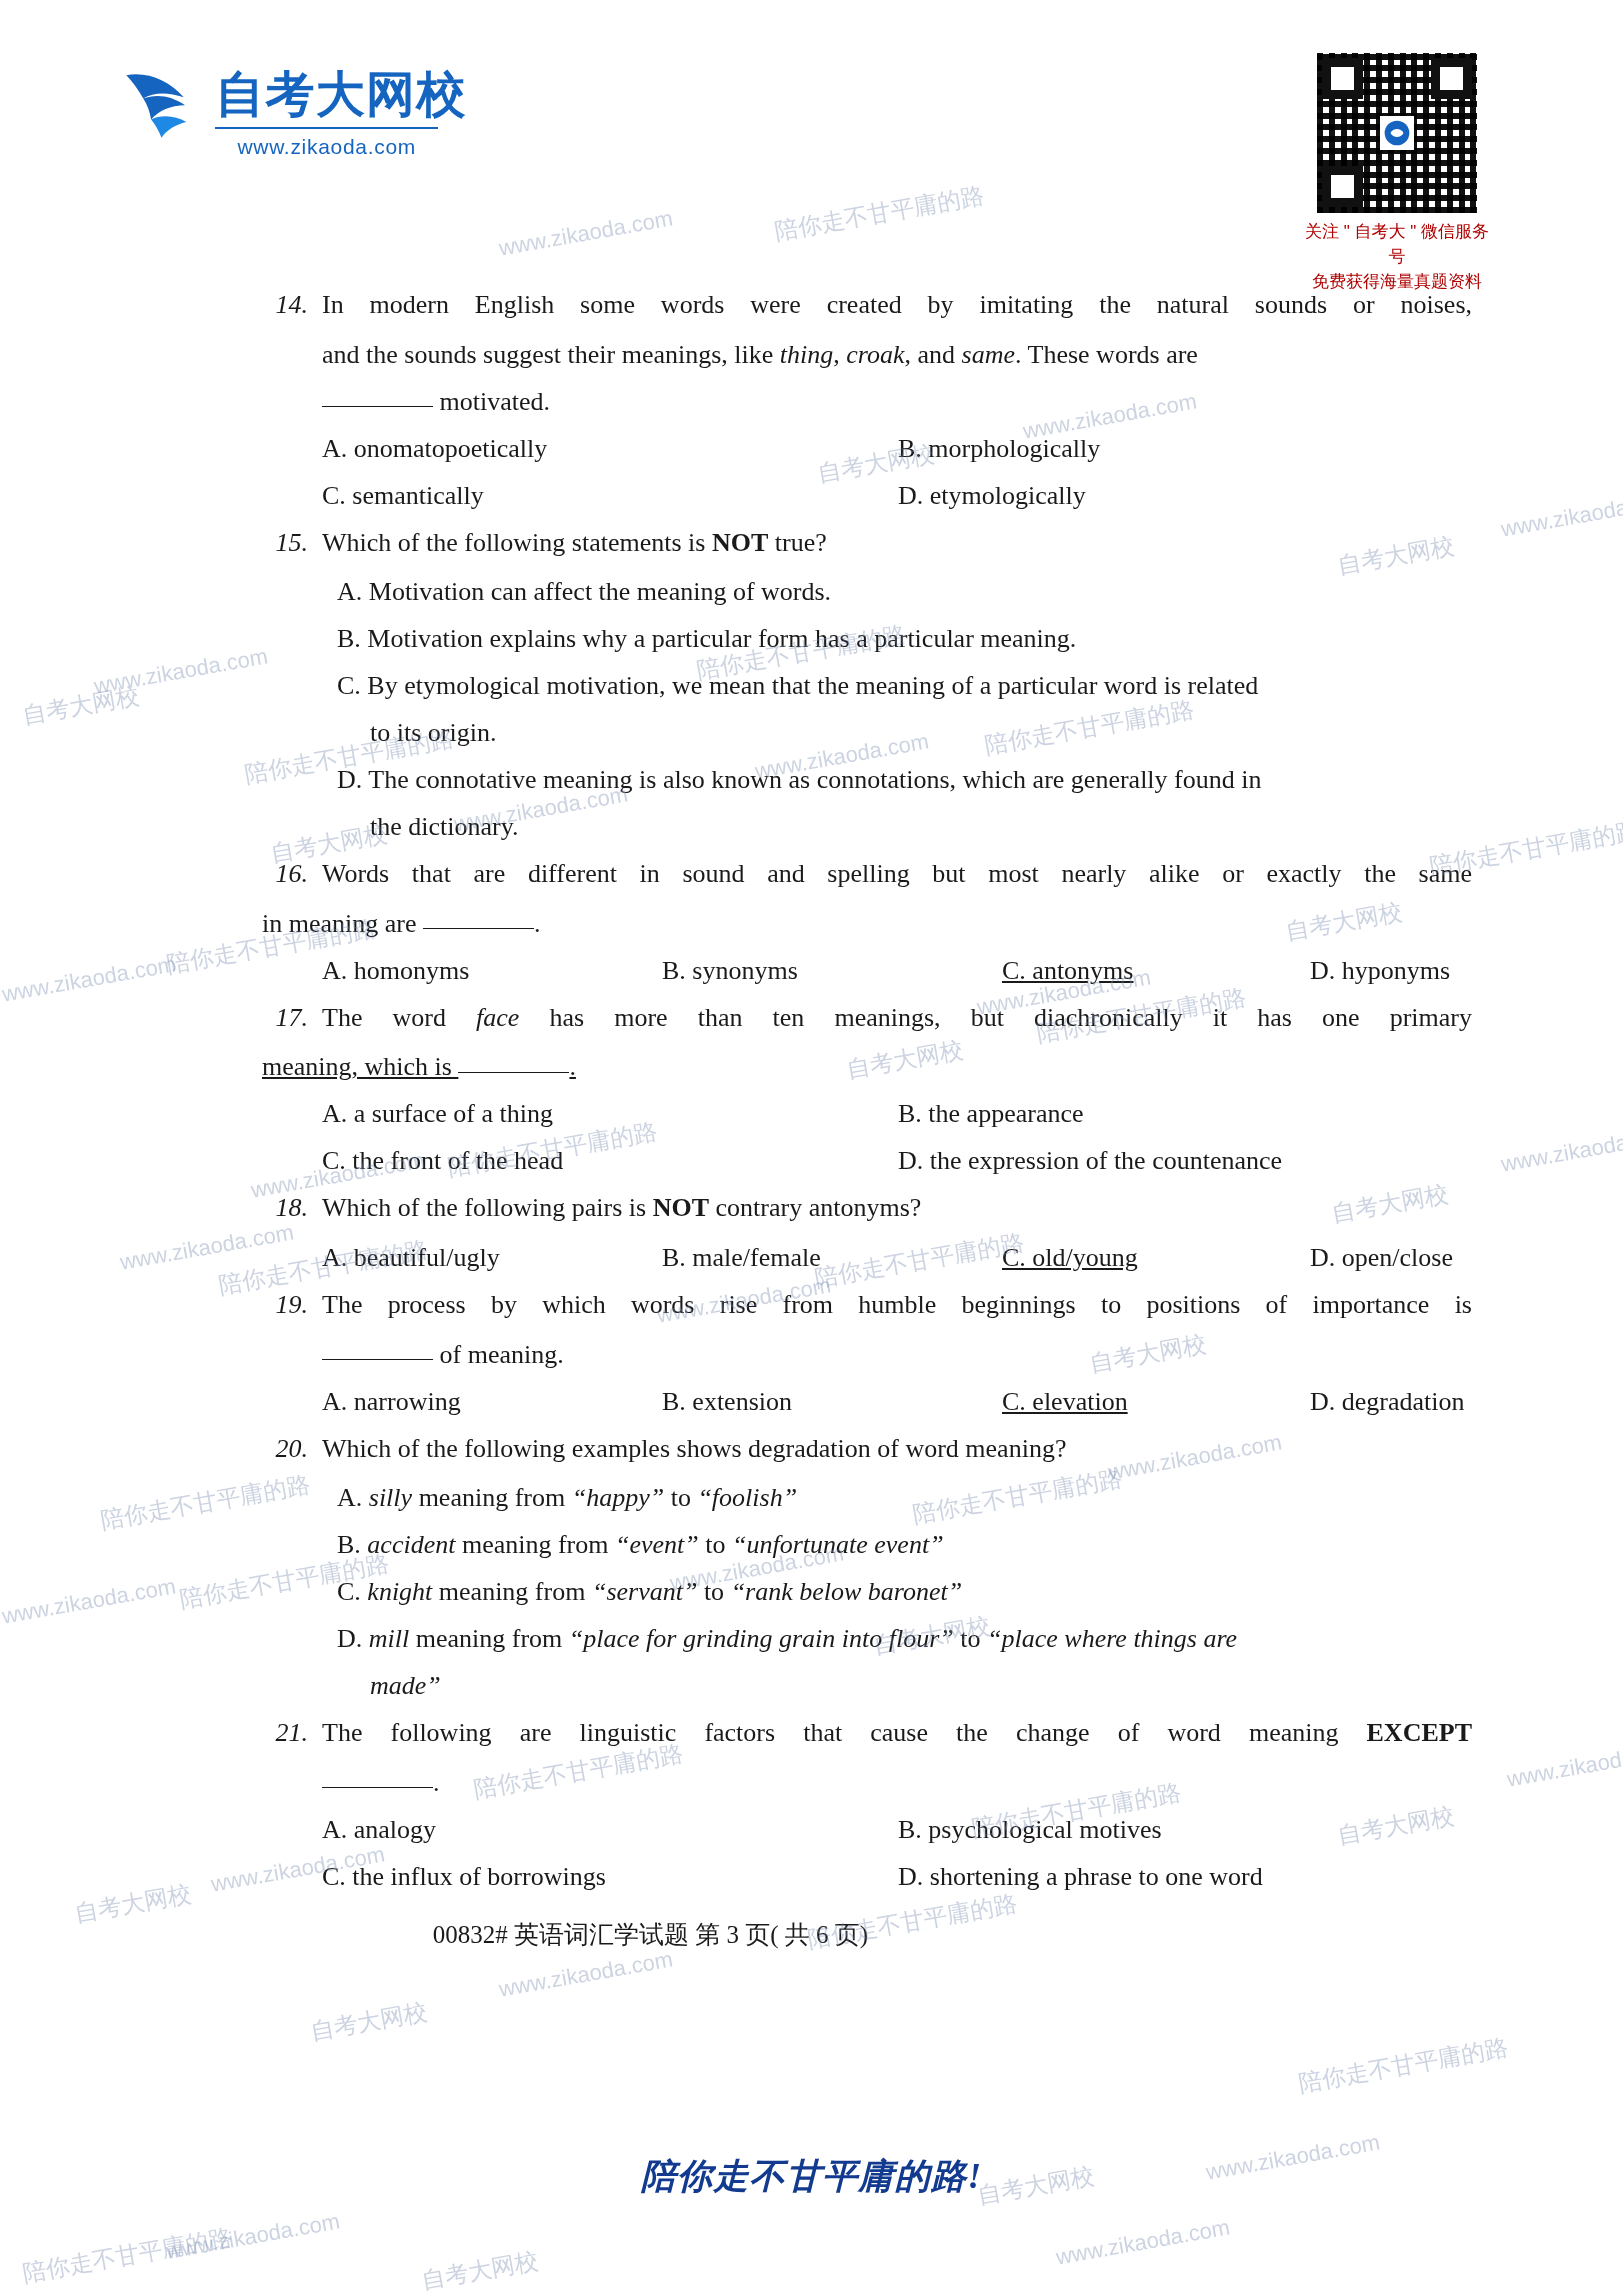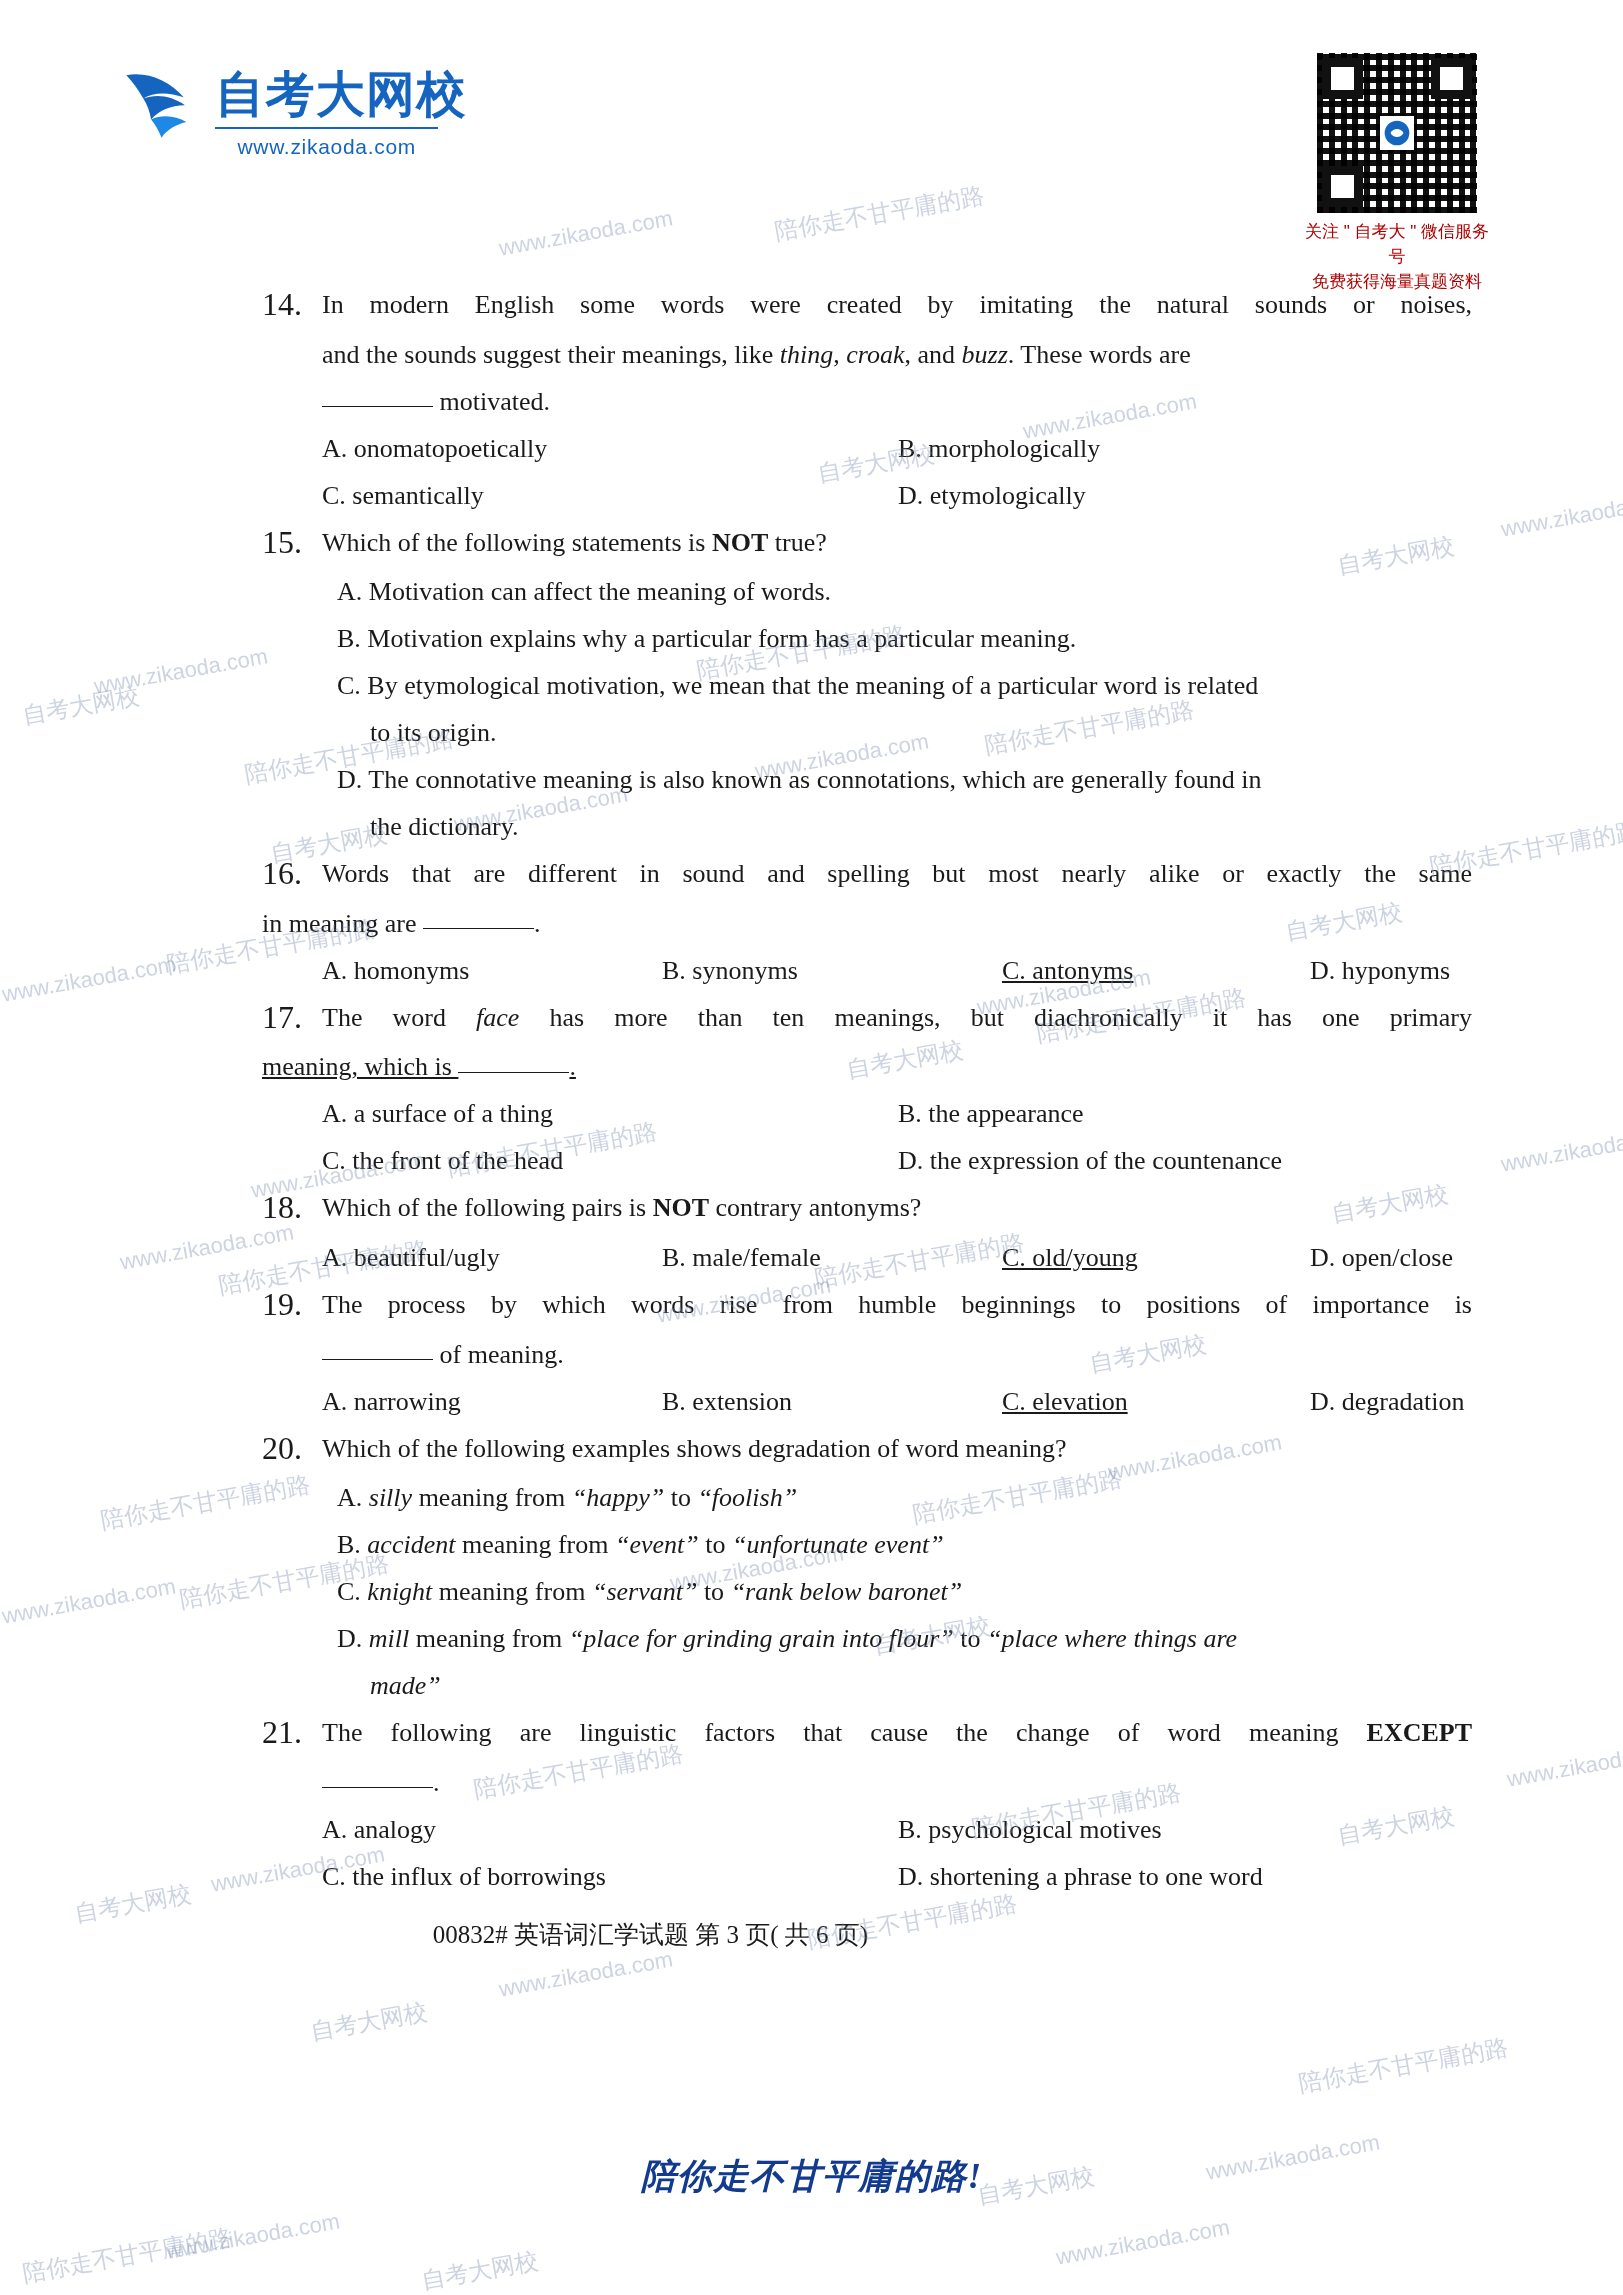--- a/index.html
+++ b/index.html
@@ -124,23 +124,24 @@
     align-items: flex-start;
     margin-bottom: 2.6px;
     padding: 0 151px 0 262px;
     position: relative;
   }
   .q-num {
     position: absolute;
     left: 262px;
     top: 0;
     width: 46px;
-    text-align: left;
-    font-size: 32px;
+    text-align: right;
+    font-size: 26px;
     line-height: 47px;
+    font-style: italic;
   }
   .q-body {
     margin-left: 60px;
     font-size: 26px;
     line-height: 47px;
     text-align: justify;
     text-justify: inter-word;
     flex: 1;
   }
   .q-body.justify-all { text-align-last: justify; }
@@ -258,21 +259,21 @@
 </div>
 
 <div class="content">
 
   <div>
     <div class="q">
       <span class="q-num">14.</span>
       <span class="q-body justify-all">In modern English some words were created by imitating the natural sounds or noises,</span>
     </div>
     <div class="stem-cont">
-      <span>and the sounds suggest their meanings, like </span><em>thing</em><span>, </span><em>croak</em><span>, and </span><em>buzz</em><span>. These words are</span>
+      <span>and the sounds suggest their meanings, like </span><em>thing</em><span>, </span><em>croak</em><span>, and </span><em>same</em><span>. These words are</span>
     </div>
     <div class="stem-cont">
       <span class="blank"></span><span> motivated.</span>
     </div>
     <div class="opts-row">
       <span class="opt-2col-a">A. onomatopoetically</span>
       <span class="opt-2col-b">B. morphologically</span>
     </div>
     <div class="opts-row">
       <span class="opt-2col-a">C. semantically</span>

